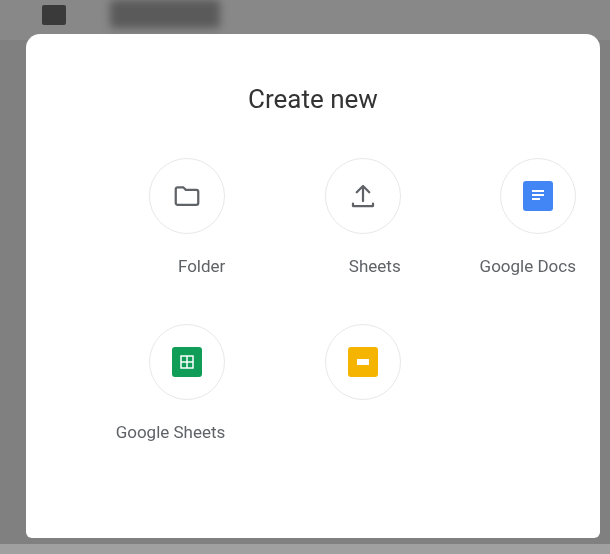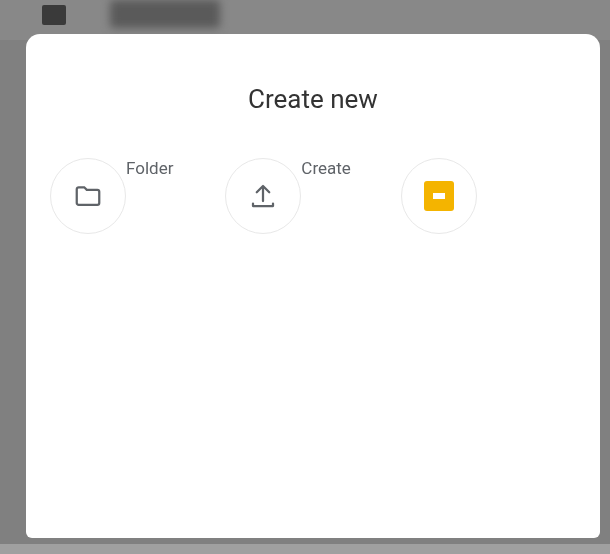--- a/index.html
+++ b/index.html
@@ -57,22 +57,22 @@
       margin-bottom: 44px;
     }
     .grid {
       display: grid;
       grid-template-columns: repeat(3, 1fr);
       row-gap: 48px;
       padding: 0 24px;
     }
     .option {
       display: flex;
-      flex-direction: row;
-      align-items: flex-start;
+      flex-direction: column;
+      align-items: flex-end;
       position: relative;
     }
     .circle {
       width: 76px;
       height: 76px;
       border-radius: 50%;
       border: 1px solid #e8e8e8;
       display: flex;
       align-items: center;
       justify-content: center;
@@ -141,25 +141,49 @@
 
     <div class="option">
       <div class="circle">
         <span>
           <svg width="30" height="30" viewBox="0 0 24 24" fill="none">
             <path d="M12 16 L12 4 M12 4 L7 9 M12 4 L17 9" stroke="#5f6368" stroke-width="1.8" stroke-linecap="round" stroke-linejoin="round"></path>
             <path d="M4 18 L4 20 L20 20 L20 18" stroke="#5f6368" stroke-width="1.8" stroke-linecap="round" stroke-linejoin="round"></path>
           </svg>
         </span>
       </div>
-      <div class="option-label">Create</div>
+      <div class="option-label">Sheets</div>
     </div>
 
 
+    <div class="option">
+      <div class="circle">
+        <span class="square-icon docs-bg">
+          <svg width="18" height="18" viewBox="0 0 18 18">
+            <rect x="3" y="3" width="12" height="2" fill="#fff"></rect>
+            <rect x="3" y="7" width="12" height="2" fill="#fff"></rect>
+            <rect x="3" y="11" width="8" height="2" fill="#fff"></rect>
+          </svg>
+        </span>
+      </div>
+      <div class="option-label">Google Docs</div>
+    </div>
 
+    <div class="option">
+      <div class="circle">
+        <span class="square-icon sheets-bg">
+          <svg width="18" height="18" viewBox="0 0 18 18">
+            <rect x="3" y="3" width="12" height="12" fill="none" stroke="#fff" stroke-width="1.5"></rect>
+            <line x1="9" y1="3" x2="9" y2="15" stroke="#fff" stroke-width="1.5"></line>
+            <line x1="3" y1="9" x2="15" y2="9" stroke="#fff" stroke-width="1.5"></line>
+          </svg>
+        </span>
+      </div>
+      <div class="option-label">Google Sheets</div>
+    </div>
 
     <div class="option">
       <div class="circle">
         <span class="square-icon slides-bg">
           <svg width="18" height="18" viewBox="0 0 18 18">
             <rect x="3" y="6" width="12" height="6" fill="#fff"></rect>
           </svg>
         </span>
       </div>
     </div>

